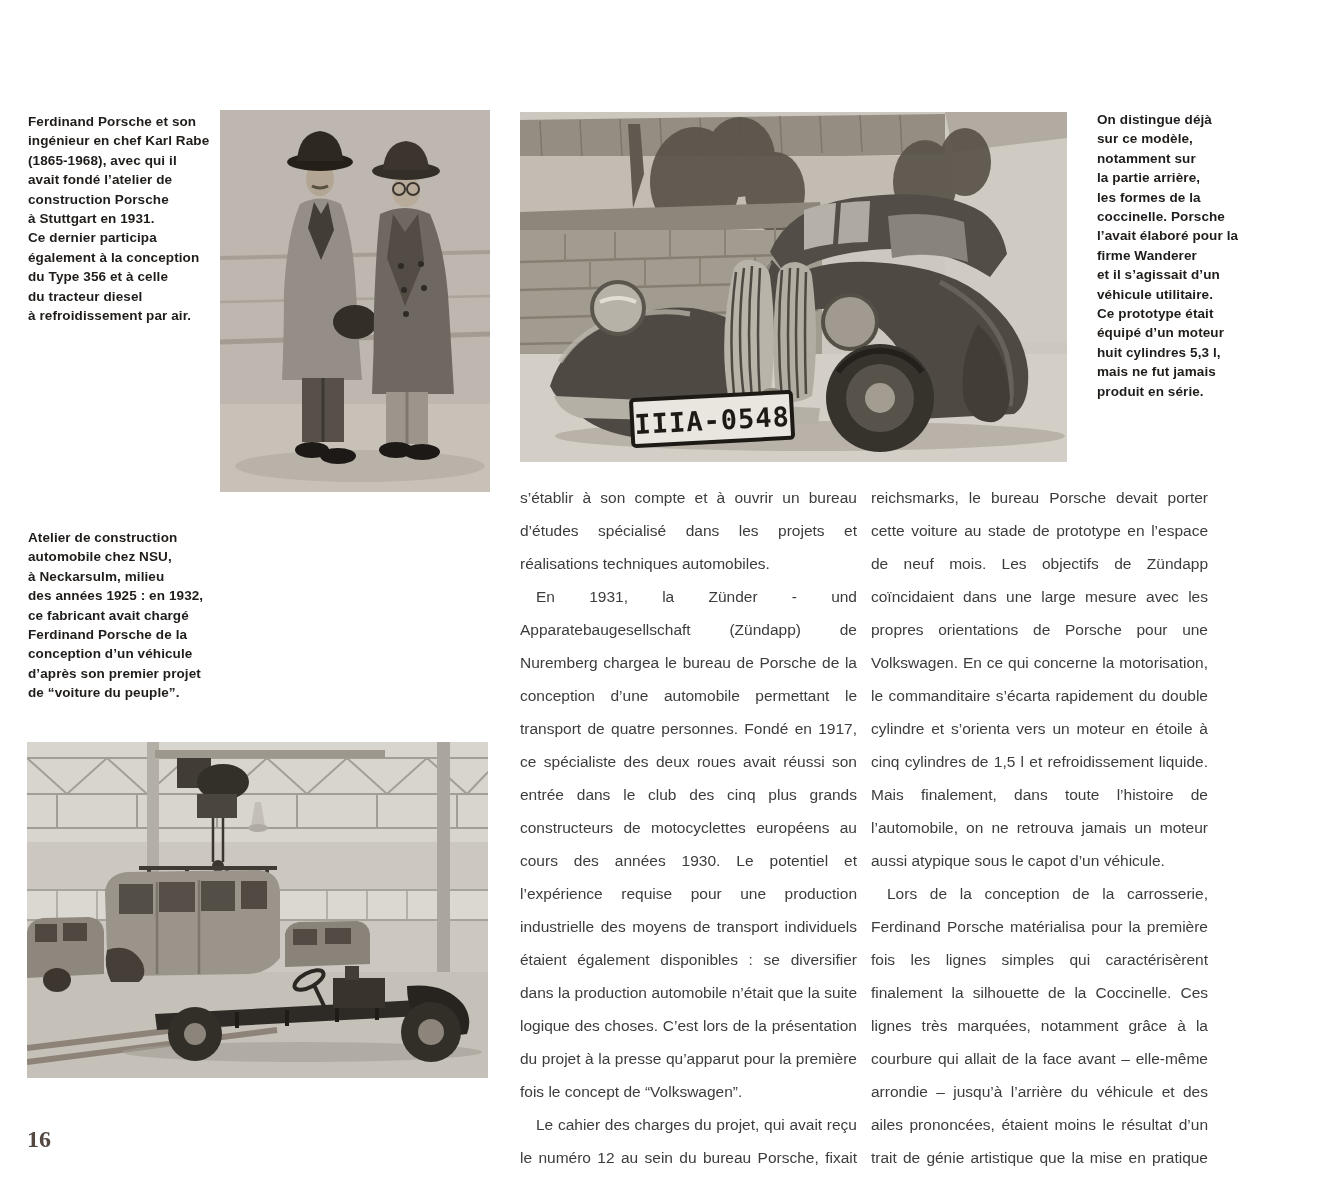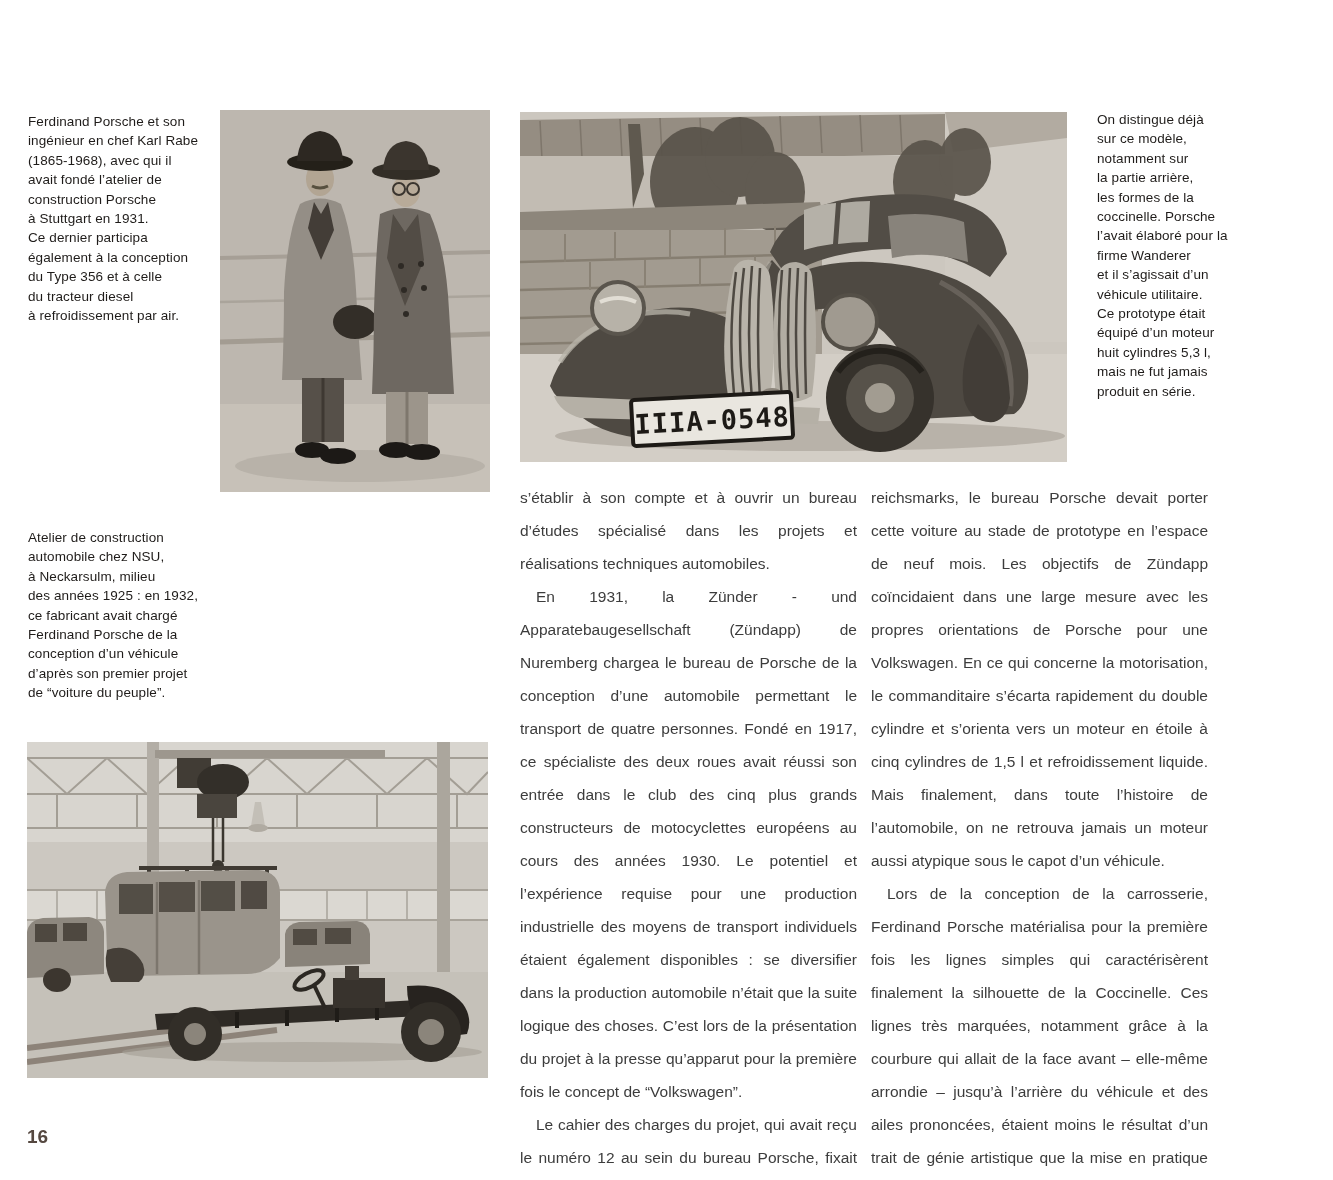--- a/index.html
+++ b/index.html
@@ -17,21 +17,21 @@
     margin: 0;
     font-size: 26px;
     font-weight: 300;
     letter-spacing: 1.2px;
     color: #5a4c42;
     font-family: "Liberation Sans", sans-serif;
   }
   .caption {
     position: absolute;
     white-space: pre-line;
-    font-weight: 400;
+    font-weight: 700;
     font-size: 13.5px;
     line-height: 19.4px;
     color: #1f1c1a;
     letter-spacing: 0.1px;
   }
   .caption-left-top  { left: 28px;   top: 112px; width: 190px; }
   .caption-right     { left: 1097px; top: 110px; width: 205px; }
   .caption-left-mid  { left: 28px;   top: 528px; width: 210px; }
 
   figure.photo { position: absolute; margin: 0; overflow: hidden; background:#c6c1ba; }
@@ -50,23 +50,24 @@
     text-align: justify;
   }
   .col-1 { left: 520px; }
   .col-2 { left: 871px; }
   .body-col p { margin: 0; }
   .body-col p.indent { text-indent: 16px; }
 
   .page-number {
     position: absolute;
     left: 27px; top: 1126px;
-    font-size: 19px;
+    font-size: 24px;
     font-weight: 700;
     color: #554840;
+    font-family: Liberation Serif, serif;
   }
 </style>
 </head>
 <body>
 
 <div class="page">
 
 
   <div class="caption caption-left-top">Ferdinand Porsche et son
 ingénieur en chef Karl Rabe

